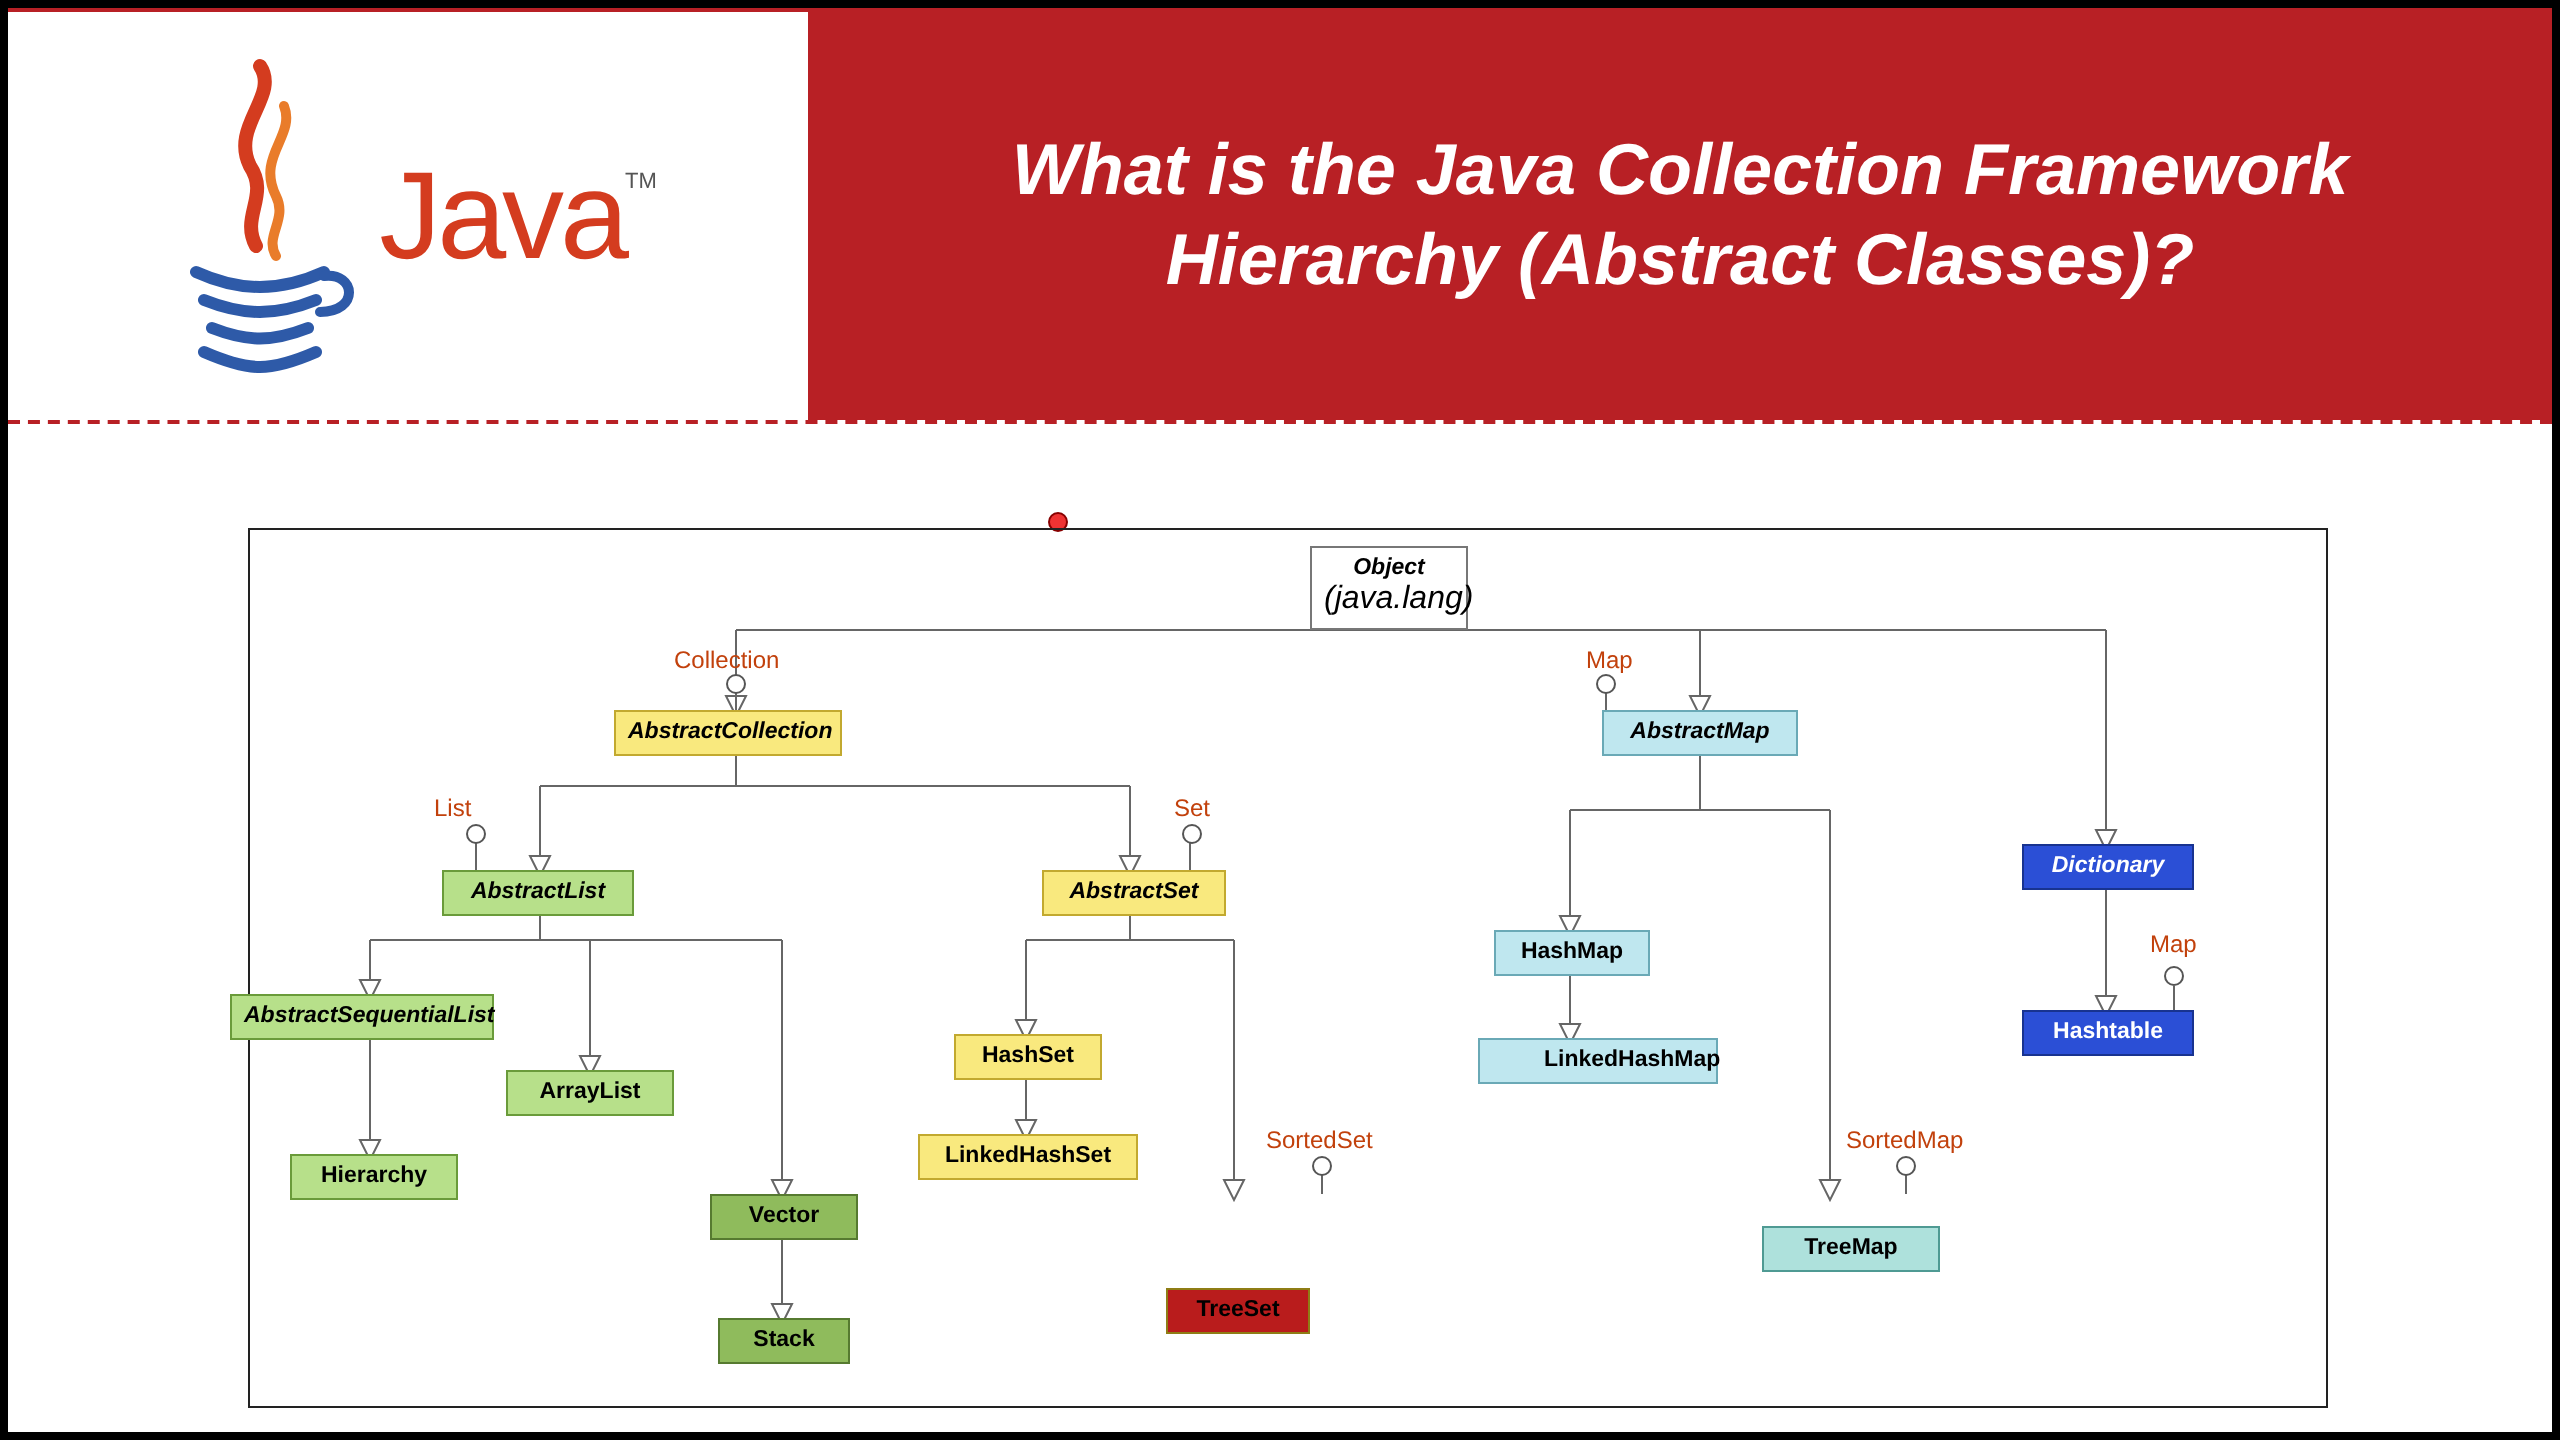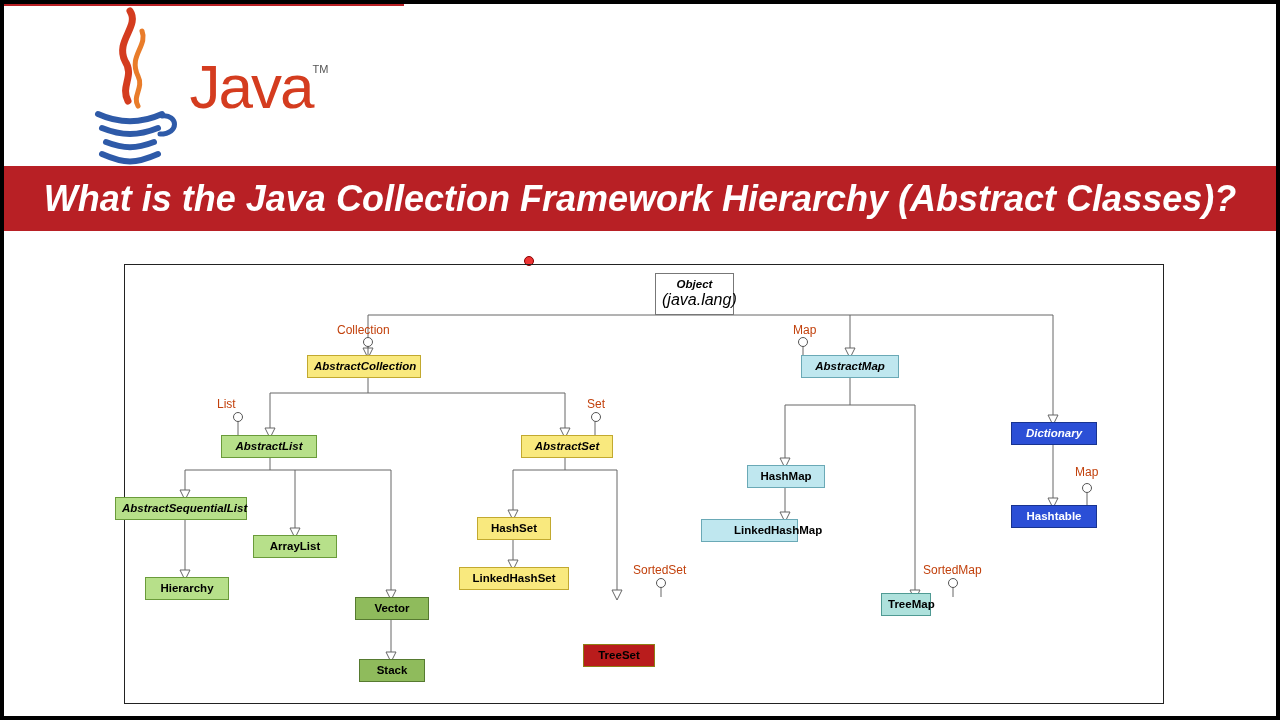--- a/index.html
+++ b/index.html
@@ -8,21 +8,20 @@
     height: 720px;
     font-family: Arial, sans-serif;
     background: #fff;
     border: 4px solid #000;
     position: relative;
   }
   .header {
     display: flex;
     height: 208px;
     border-bottom: 2px dashed #b82025;
-    flex-direction: column;
   }
   .logo-area {
     width: 400px;
     display: flex;
     align-items: center;
     justify-content: center;
     gap: 10px;
     background: #fff;
     border-top: 2px solid #b82025;
   }
@@ -215,19 +214,19 @@
   <div class="node greenD bold" style="left:230px; top:332px; width:74px;">Vector</div>
   <div class="node greenD bold" style="left:234px; top:394px; width:66px;">Stack</div>
 
   <div class="node yellow italic bold" style="left:396px; top:170px; width:92px;">AbstractSet</div>
   <div class="node yellow bold" style="left:352px; top:252px; width:74px;">HashSet</div>
   <div class="node yellow bold" style="left:334px; top:302px; width:110px;">LinkedHashSet</div>
   <div class="node yellowD bold" style="left:458px; top:332px; width:72px;">TreeSet</div>
 
   <div class="node cyan italic bold" style="left:676px; top:90px; width:98px;">AbstractMap</div>
   <div class="node cyan bold" style="left:622px; top:200px; width:78px;">HashMap</div>
-  <div class="node cyan bold" style="left:576px; top:254px; width:97px;padding-left:32px;">LinkedHashMap</div>
-  <div class="node cyanD bold" style="left:756px; top:328px; width:50px;">TreeMap</div>
+  <div class="node cyan bold" style="left:614px; top:254px; width:120px;padding-left:32px;">LinkedHashMap</div>
+  <div class="node cyanD bold" style="left:756px; top:348px; width:89px;">TreeMap</div>
 
   <div class="node blue italic" style="left:886px; top:157px; width:86px;">Dictionary</div>
   <div class="node blue" style="left:886px; top:240px; width:86px;">Hashtable</div>
 
 </div>
 
 </body></html>

